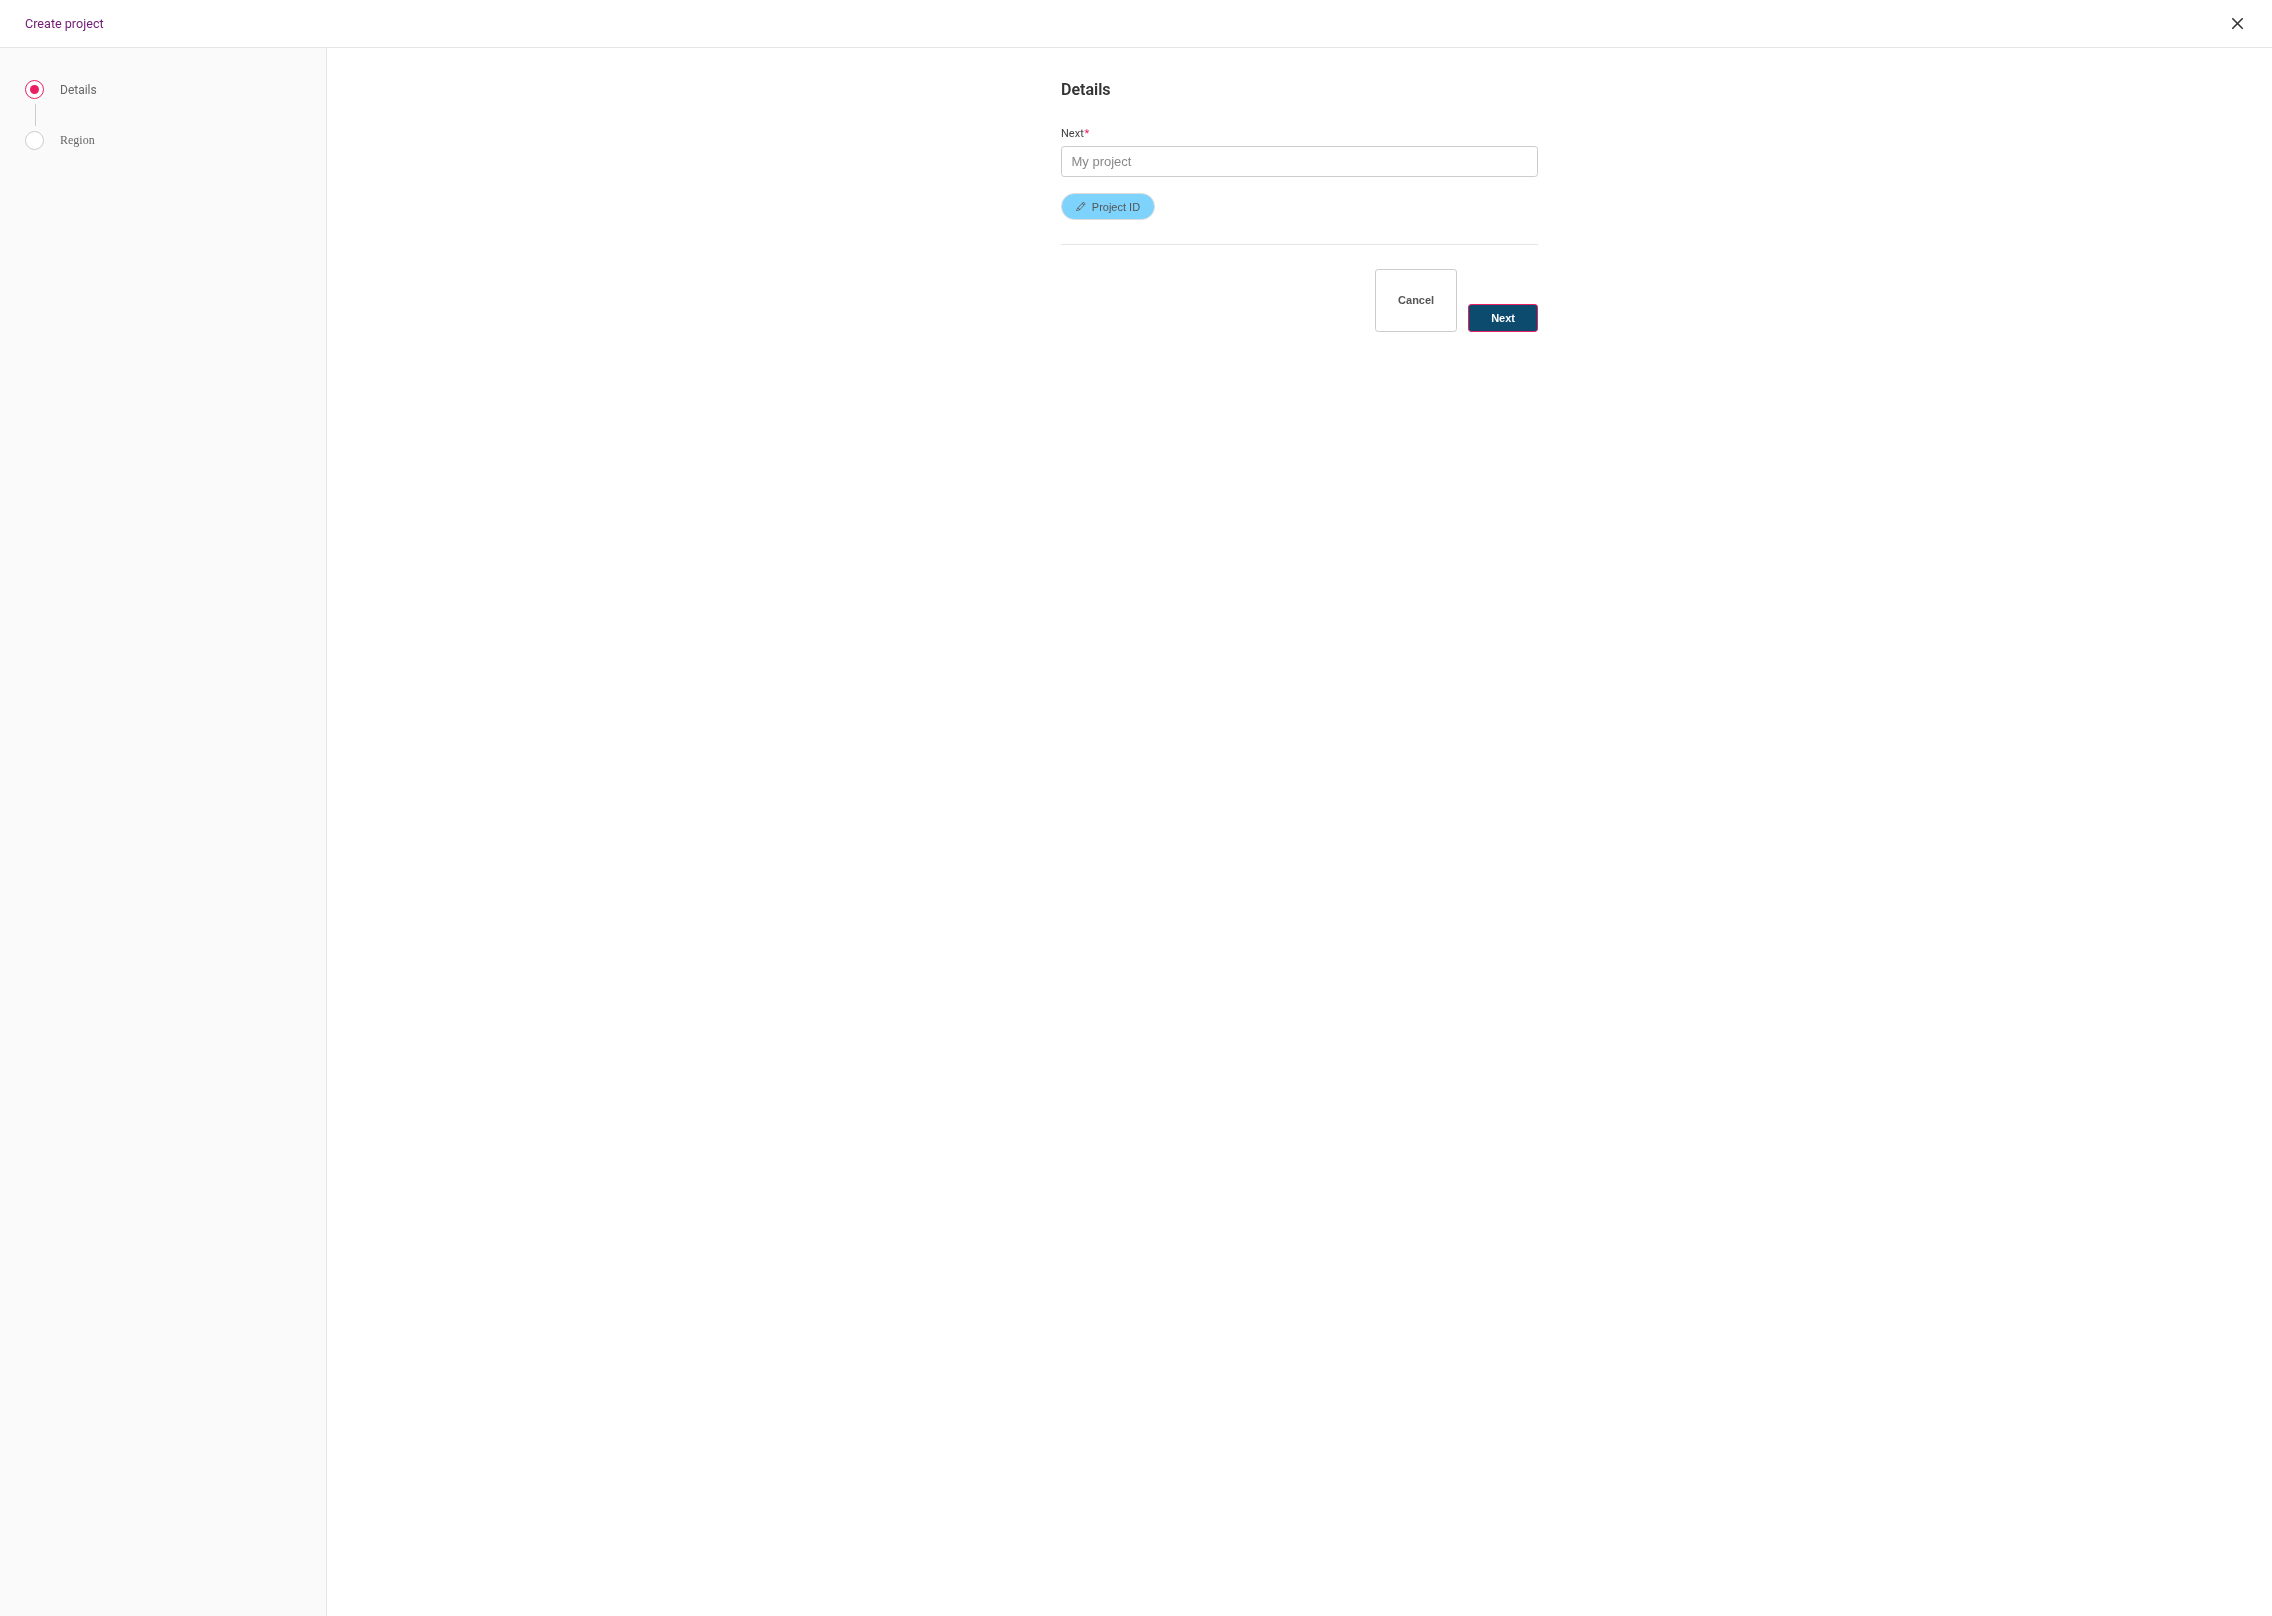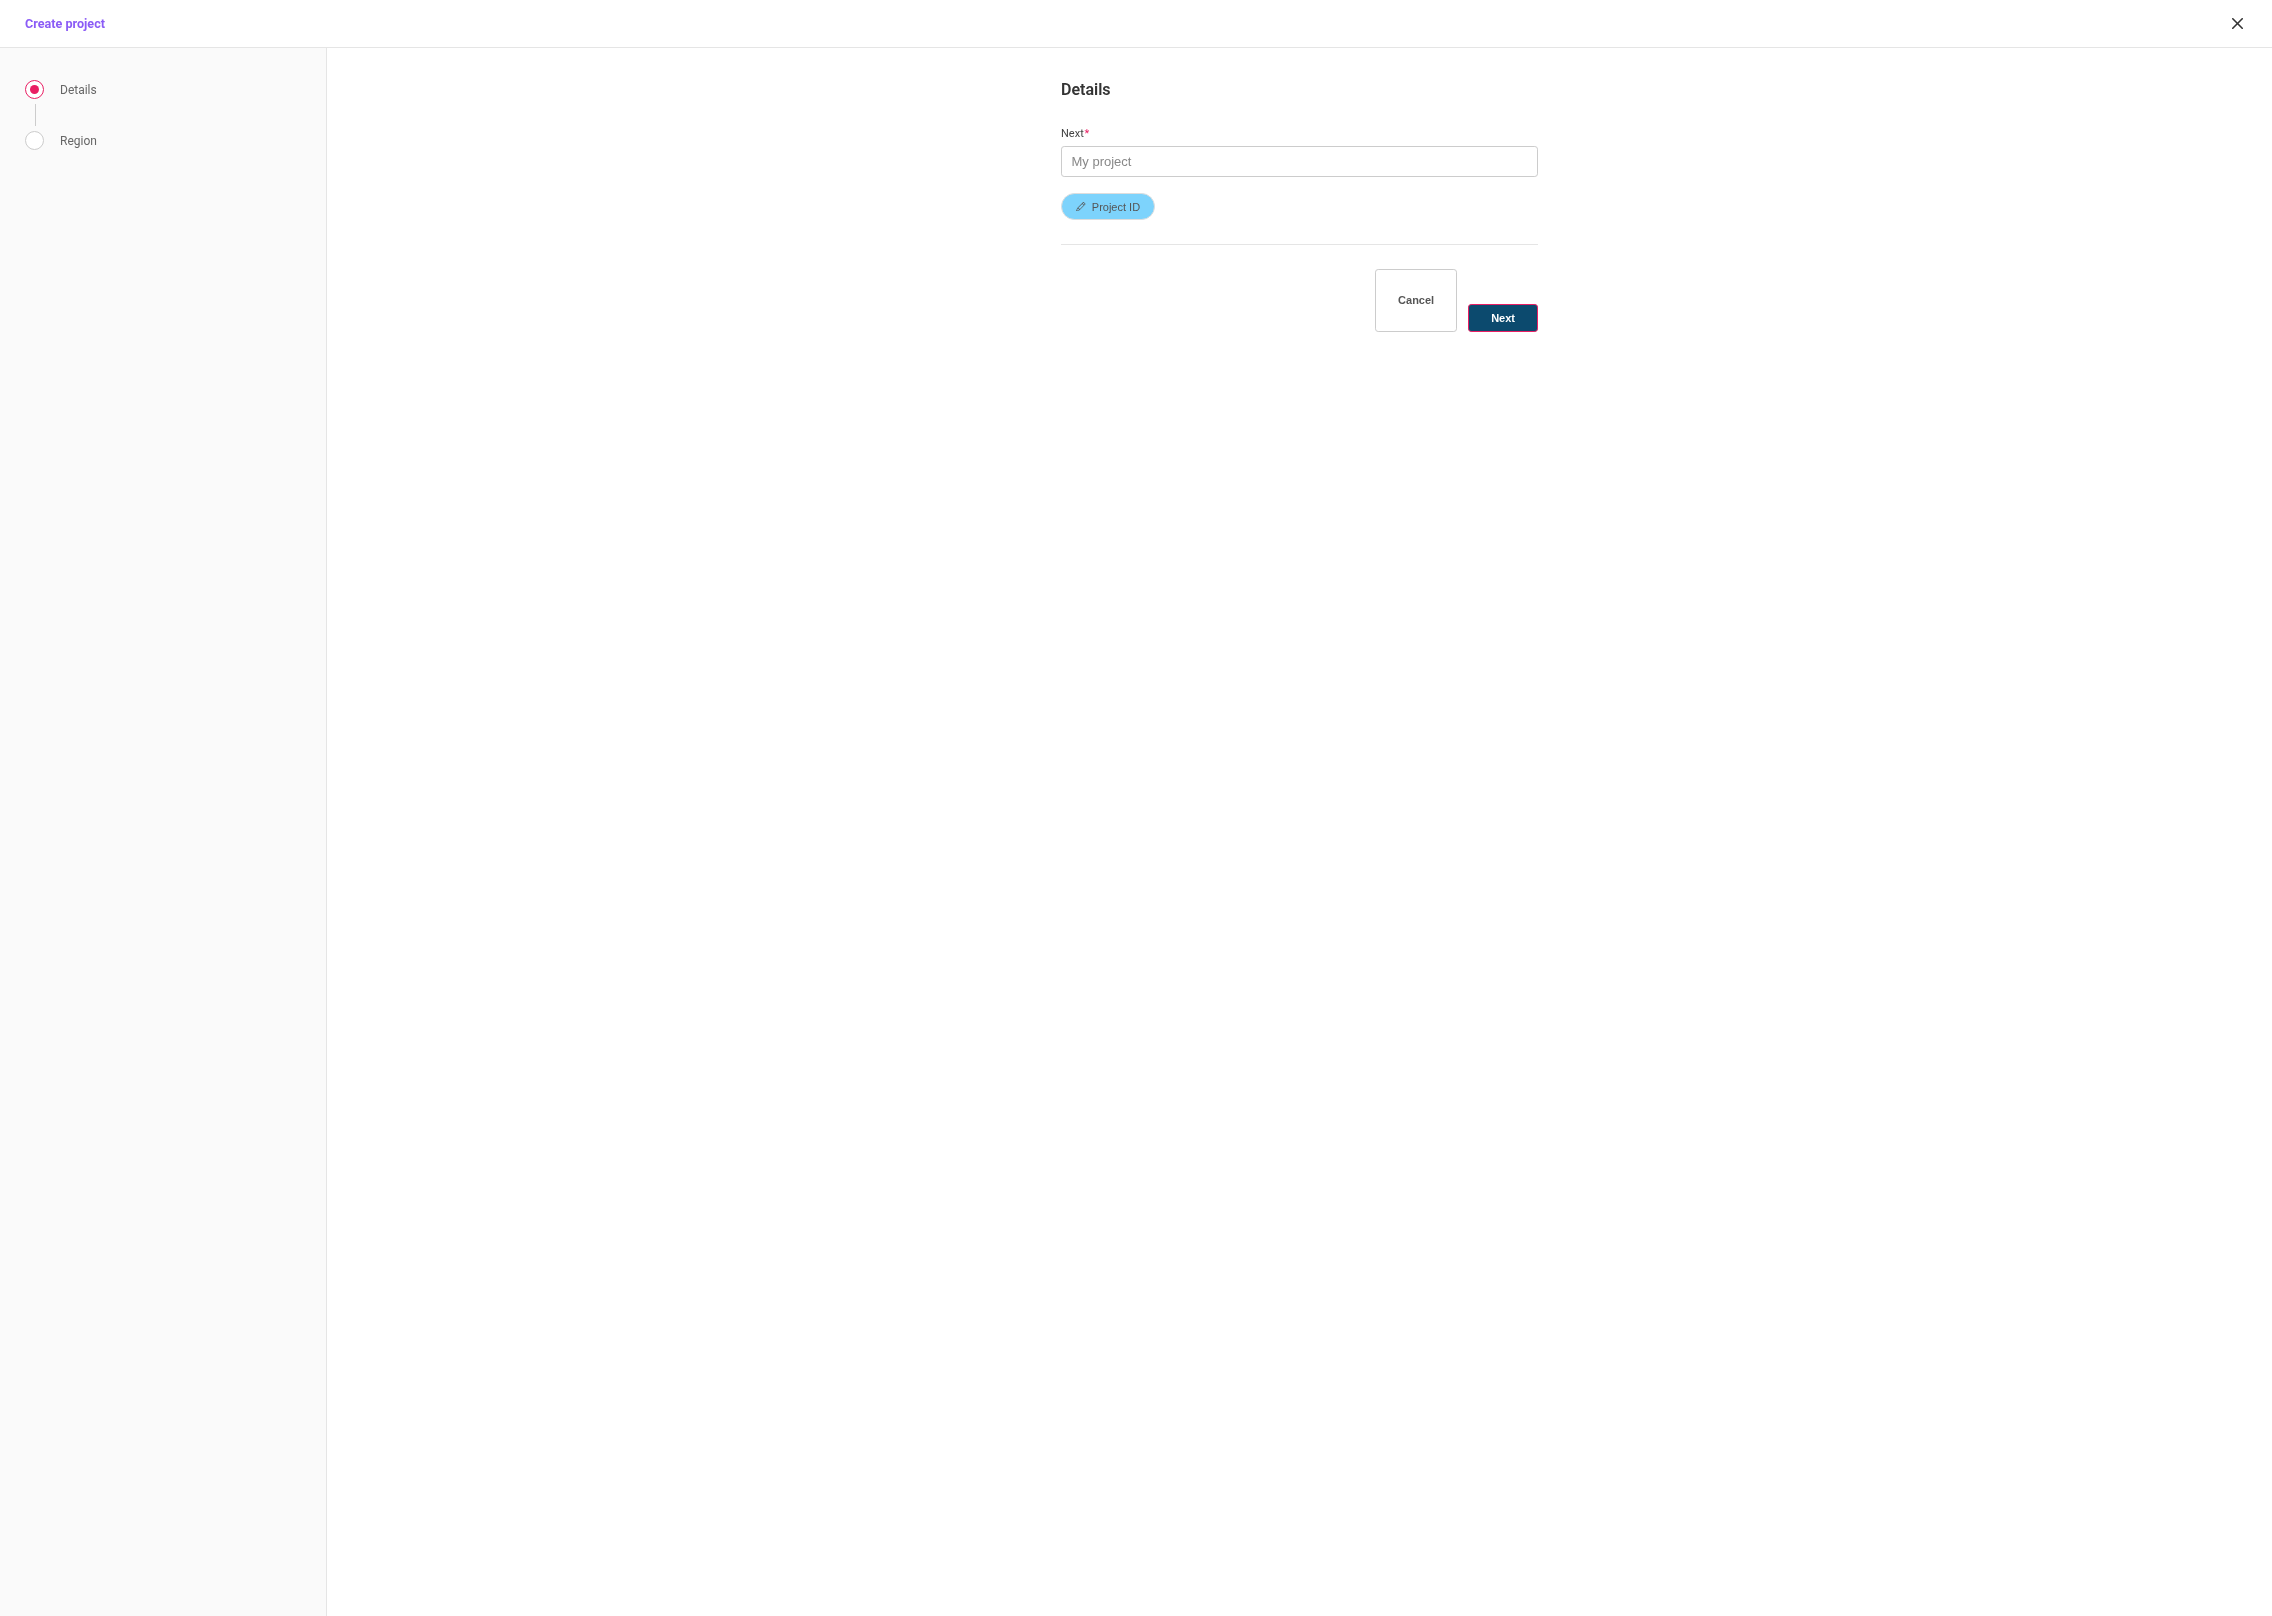--- a/index.html
+++ b/index.html
@@ -16,22 +16,22 @@
     .header {
       display: flex;
       align-items: center;
       justify-content: space-between;
       padding: 14px 25px;
       border-bottom: 0.8px solid #e5e5e5;
       background: #fff;
     }
     .header-title {
       font-size: 12.6px;
-      font-weight: 700;
-      color: #8b5cf6;
+      font-weight: 400;
+      color: #701a75;
     }
     .close-btn {
       width: 19px;
       height: 19px;
       display: flex;
       align-items: center;
       justify-content: center;
       cursor: pointer;
       color: #333;
       background: none;
@@ -57,20 +57,21 @@
     }
     .step-item {
       display: flex;
       align-items: center;
       gap: 16px;
       position: relative;
       cursor: pointer;
     }
     .step-item + .step-item {
       margin-top: 32px;
+      font-family: Liberation Serif, serif;
     }
     .step-item + .step-item::before {
       content: "";
       position: absolute;
       left: 9.5px;
       top: -27px;
       width: 0.8px;
       height: 22px;
       background: #ccc;
     }

